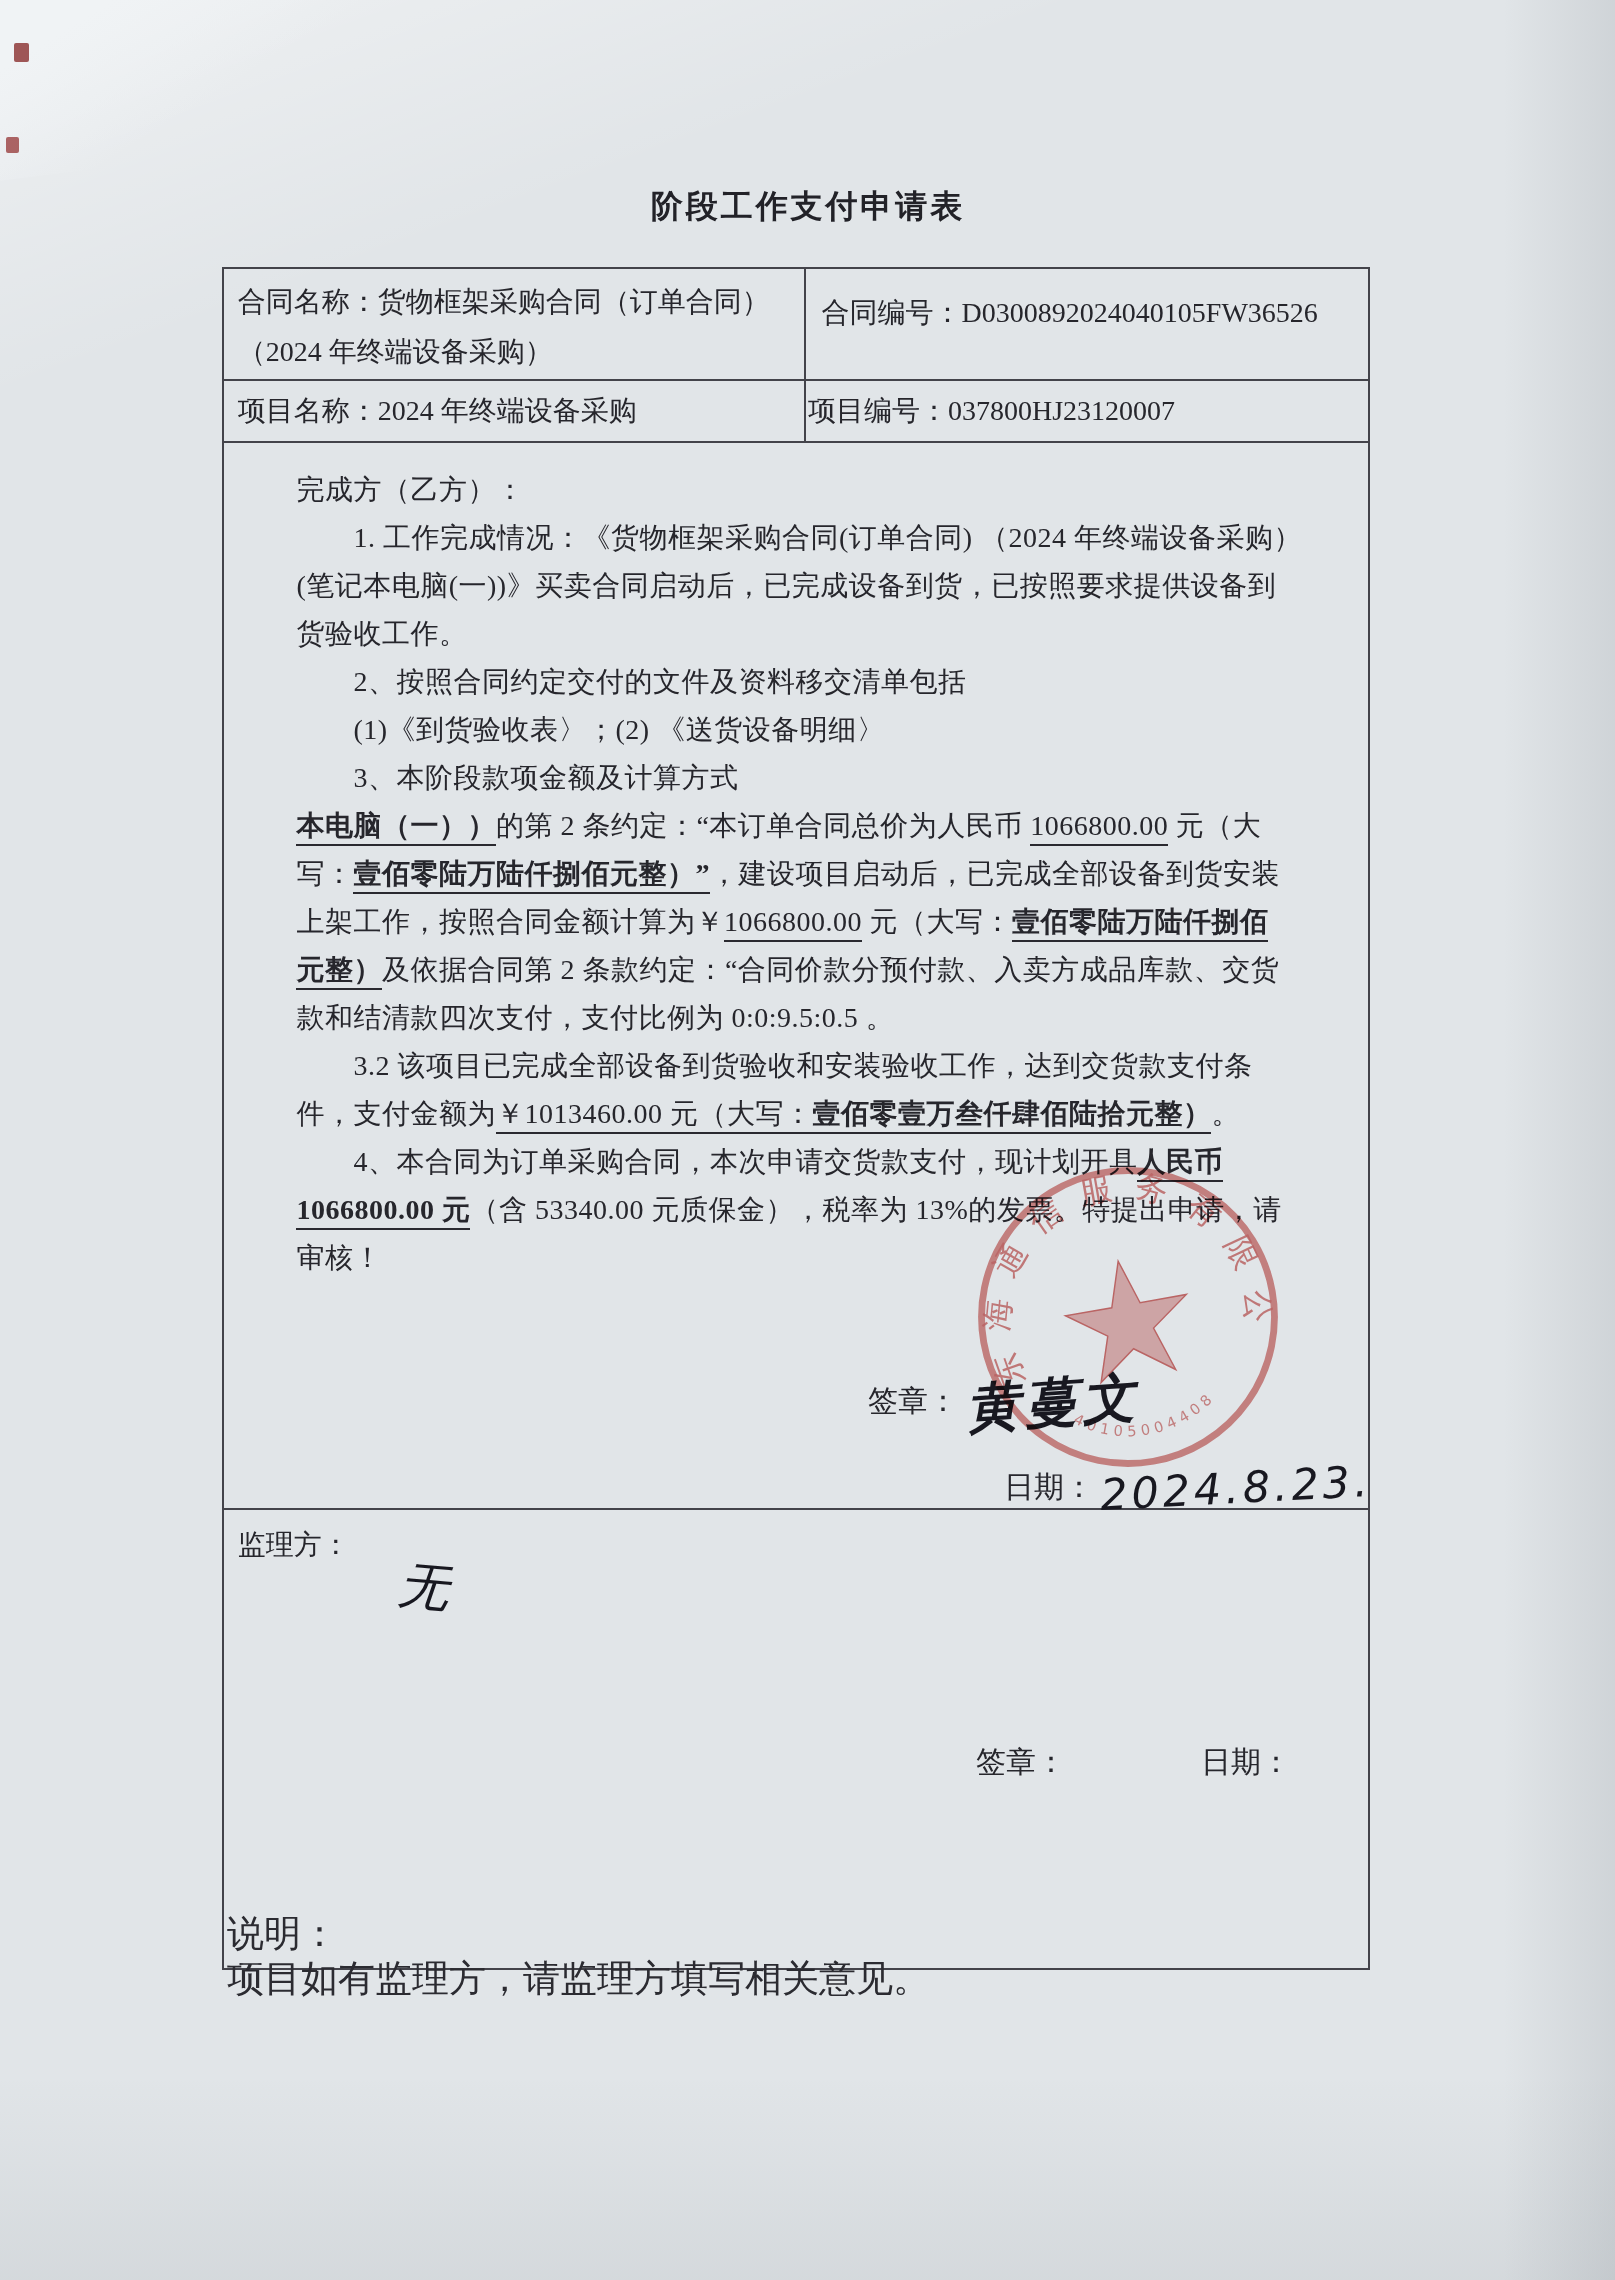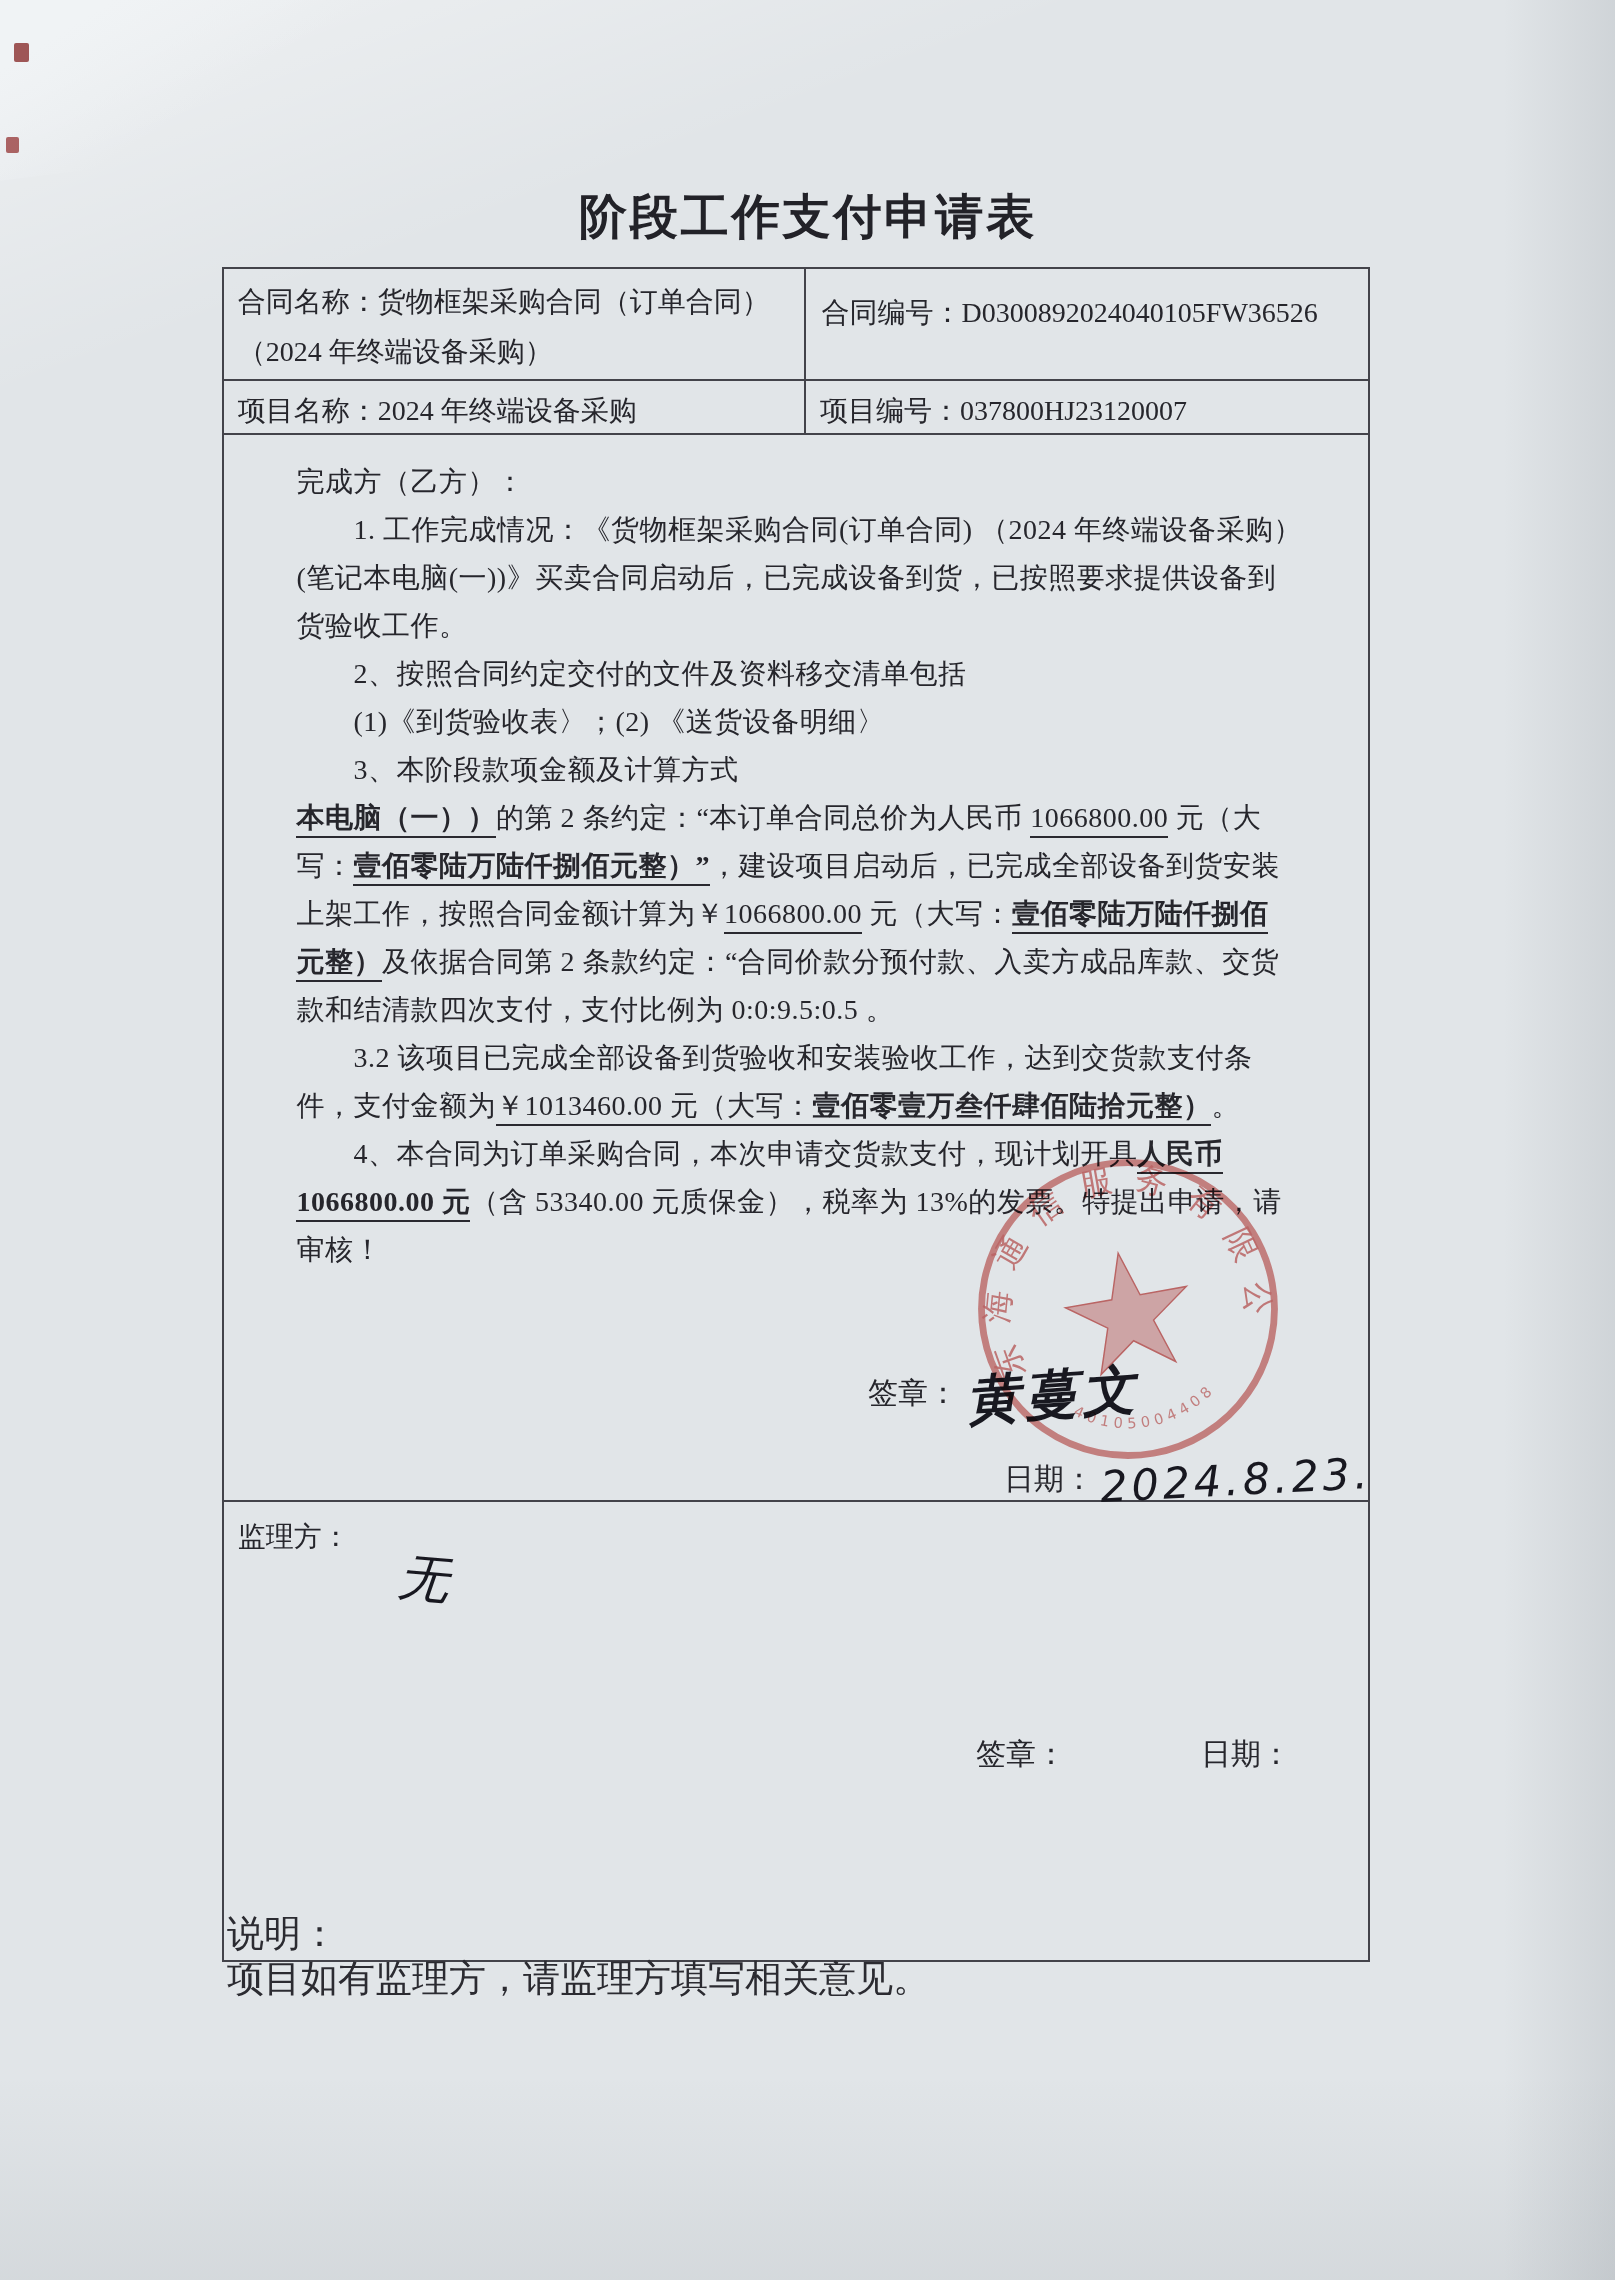--- a/index.html
+++ b/index.html
@@ -16,31 +16,31 @@
       #e1e5e8;
   }
   .crease{position:absolute;left:-78px;top:-59px;width:546px;height:215px;
     background:linear-gradient(155deg,#f0f3f5 30%,rgba(240,243,245,0) 62%);
     transform:rotate(-7deg);pointer-events:none;}
   .red-mark{position:absolute;border-radius:2px;}
   .red-mark.m1{left:13.7px;top:43px;width:15.6px;height:18.5px;background:#8f3a3a;opacity:.85;}
   .red-mark.m2{left:5.9px;top:137px;width:12.7px;height:15.6px;background:#9a4040;opacity:.8;}
 
   .title{position:absolute;top:185px;left:0;width:100%;margin:0;text-align:center;
-    font-size:48px;font-weight:600;letter-spacing:2.9px;color:#222228;}
+    font-size:32px;font-weight:600;letter-spacing:2.9px;color:#222228;}
 
   .tbl{position:absolute;left:222px;top:267px;width:1148px;border:2.9px solid #43434a;}
   .row{border-bottom:2px solid #43434a;display:flex;}
   .row:last-child{border-bottom:none;}
   .cell-left{width:582px;border-right:2px solid #43434a;}
   .cell-right{flex:1;}
   .r1{height:112px;font-size:28px;}
   .r1 .cell-left{padding:7.8px 0 0 13.7px;line-height:50px;}
   .r1 .cell-right{padding:25px 0 0 15.6px;}
-  .r2{height:54px;font-size:28px;line-height:59px;gap:12px;}
+  .r2{height:62px;font-size:28px;line-height:59px;}
   .r2 .cell-left{padding-left:13.7px;}
   .r2 .cell-right{padding-left:2px;}
 
   .r3{height:1067px;display:block;position:relative;
     padding:23.4px 19.5px 0 24.4px;font-size:28px;}
   .bl{line-height:48px;white-space:nowrap;letter-spacing:0.5px;margin-left:48px;}
   .bl .u{border-bottom:2px solid #2a2a30;padding-bottom:2.9px;}
   .bl .b{font-weight:700;}
 
   .sig-row{position:absolute;left:644px;top:925px;font-size:30px;white-space:nowrap;}

